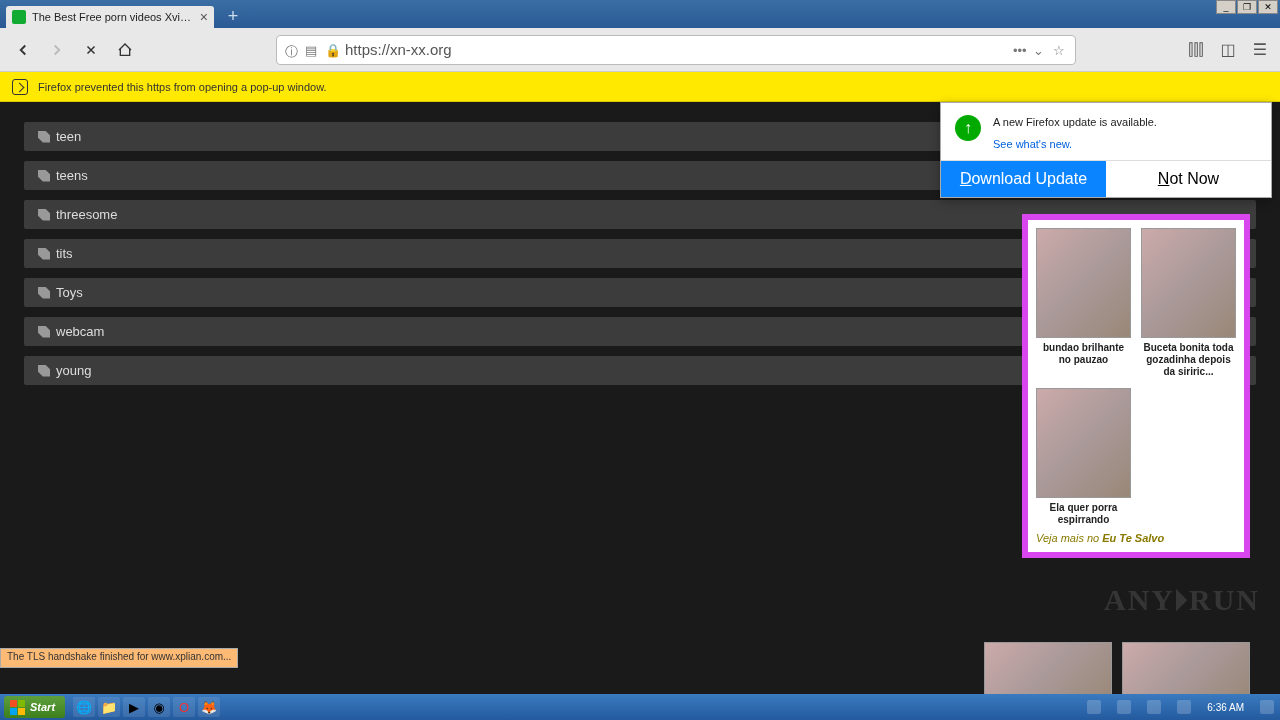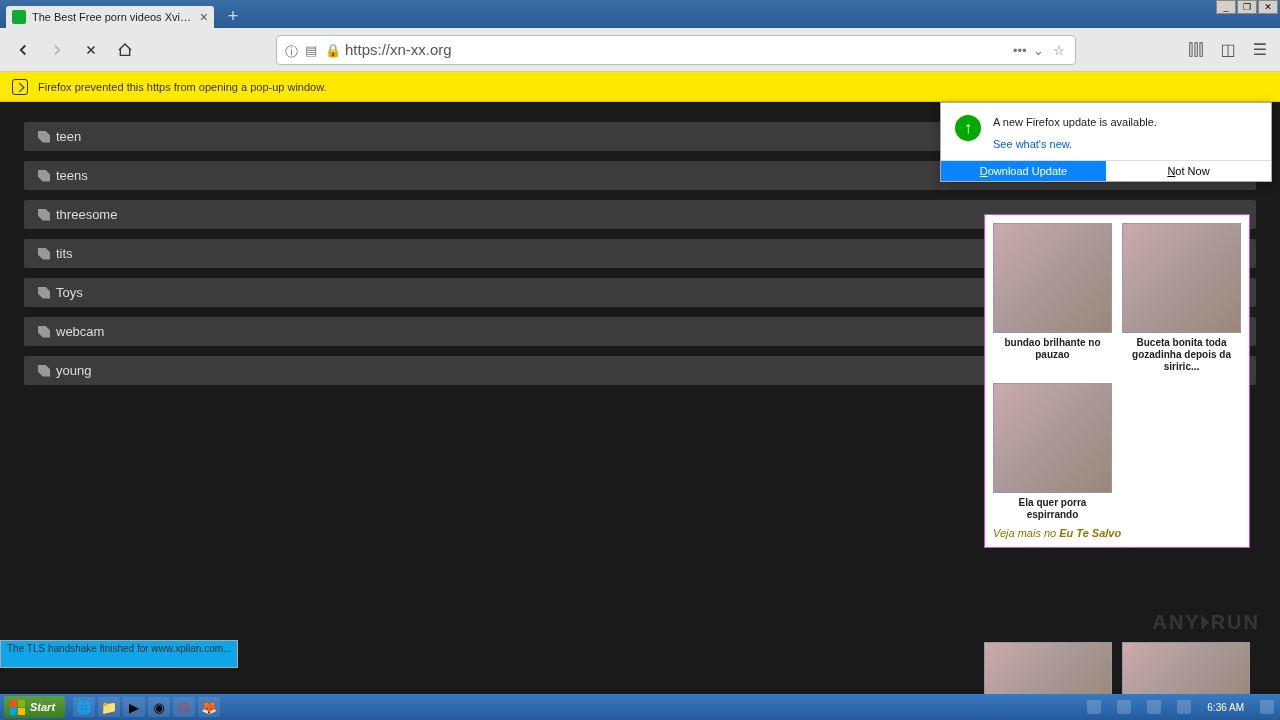--- a/index.html
+++ b/index.html
@@ -31,37 +31,37 @@
 .tags{display:flex;gap:10px;padding:20px 24px;flex-wrap:wrap;flex-direction:column;}
 .tag{background:#3c3c3c;color:#ddd;font-size:13px;padding:7px 14px;border-radius:2px;display:flex;align-items:center;gap:6px;}
 .tagicon{width:12px;height:12px;background:#999;clip-path:polygon(0 0,60% 0,100% 40%,100% 100%,40% 100%,0 60%);}
 
 .popup{position:absolute;top:0;right:8px;width:332px;background:#fff;border:1px solid #aaa;box-shadow:0 3px 10px rgba(0,0,0,.3);font-size:11px;color:#222;z-index:20;}
 .popup-body{padding:12px 14px 10px 14px;display:flex;gap:12px;}
 .popup-icon{width:26px;height:26px;background:#0a0;border-radius:50%;display:flex;align-items:center;justify-content:center;color:#fff;font-size:16px;flex-shrink:0;}
 .popup-text p{margin-bottom:8px;line-height:1.35;}
 .popup-text a{color:#0060df;text-decoration:none;}
 .popup-buttons{display:flex;border-top:1px solid #ddd;}
-.popup-buttons button{flex:1;height:20px;border:none;background:#fff;font-size:11px;cursor:pointer;}
+.popup-buttons button{flex:1;height:36px;border:none;background:#fff;font-size:16px;cursor:pointer;}
 .popup-buttons button.primary{background:#0a84ff;color:#fff;}
 .popup-buttons button .ul{text-decoration:underline;}
 
-.adbox{position:absolute;top:112px;right:30px;width:266px;background:#fff;border:1px solid #d946ef;padding:8px;}
+.adbox{position:absolute;top:112px;right:30px;width:228px;background:#fff;border:6px solid #d946ef;padding:8px;}
 .adgrid{display:grid;grid-template-columns:1fr 1fr;gap:10px;}
 .adcell{text-align:center;}
 .thumb{width:100%;height:110px;background:linear-gradient(135deg,#caa,#a99,#987);border:1px solid #999;}
 .adcell .cap{font-size:10px;font-weight:bold;color:#222;margin-top:4px;line-height:1.2;}
 .adfoot{font-size:11px;color:#8a7a00;margin-top:6px;font-style:italic;}
 .adfoot b{font-weight:bold;}
 .adbox2{position:absolute;top:540px;right:30px;width:266px;display:flex;gap:10px;}
 .adbox2 .thumb{height:60px;flex:1;}
 
-.wm{position:absolute;right:20px;bottom:60px;color:rgba(255,255,255,.12);font-size:20px;font-weight:bold;letter-spacing:2px;}
-
-.status{position:absolute;bottom:26px;left:0;height:28px;background:#0ea5e9;border:1px solid #aaa;font-size:10px;color:#333;padding:2px 6px;}
+.wm{position:absolute;right:20px;bottom:76px;color:rgba(255,255,255,.12);font-size:30px;font-weight:bold;letter-spacing:2px;font-family:Liberation Serif, serif;}
+
+.status{position:absolute;bottom:26px;left:0;height:20px;background:#fdba74;border:1px solid #aaa;font-size:10px;color:#333;padding:2px 6px;}
 
 .taskbar{position:absolute;bottom:0;left:0;right:0;height:26px;background:linear-gradient(#3a7ac0,#245a9e);display:flex;align-items:center;}
 .start{height:22px;padding:0 10px 0 6px;margin:0 4px;background:linear-gradient(#5c9f3c,#3c7f1c);border-radius:3px;color:#fff;font-size:11px;font-weight:bold;font-style:italic;display:flex;align-items:center;gap:5px;}
 .start .logo{width:15px;height:15px;display:grid;grid-template-columns:1fr 1fr;grid-template-rows:1fr 1fr;gap:1px;}
 .start .logo span:nth-child(1){background:#f25022}.start .logo span:nth-child(2){background:#7fba00}.start .logo span:nth-child(3){background:#00a4ef}.start .logo span:nth-child(4){background:#ffb900}
 .tbicons{display:flex;gap:3px;margin-left:4px;}
 .tbicons span{width:22px;height:20px;background:rgba(255,255,255,.1);border-radius:2px;display:flex;align-items:center;justify-content:center;font-size:13px;}
 .tray{margin-left:auto;display:flex;align-items:center;gap:16px;padding-right:6px;color:#fff;font-size:10px;}
 .tray .clock{font-size:10px;}
 .tray span.ic{width:14px;height:14px;background:rgba(255,255,255,.2);border-radius:2px;}

